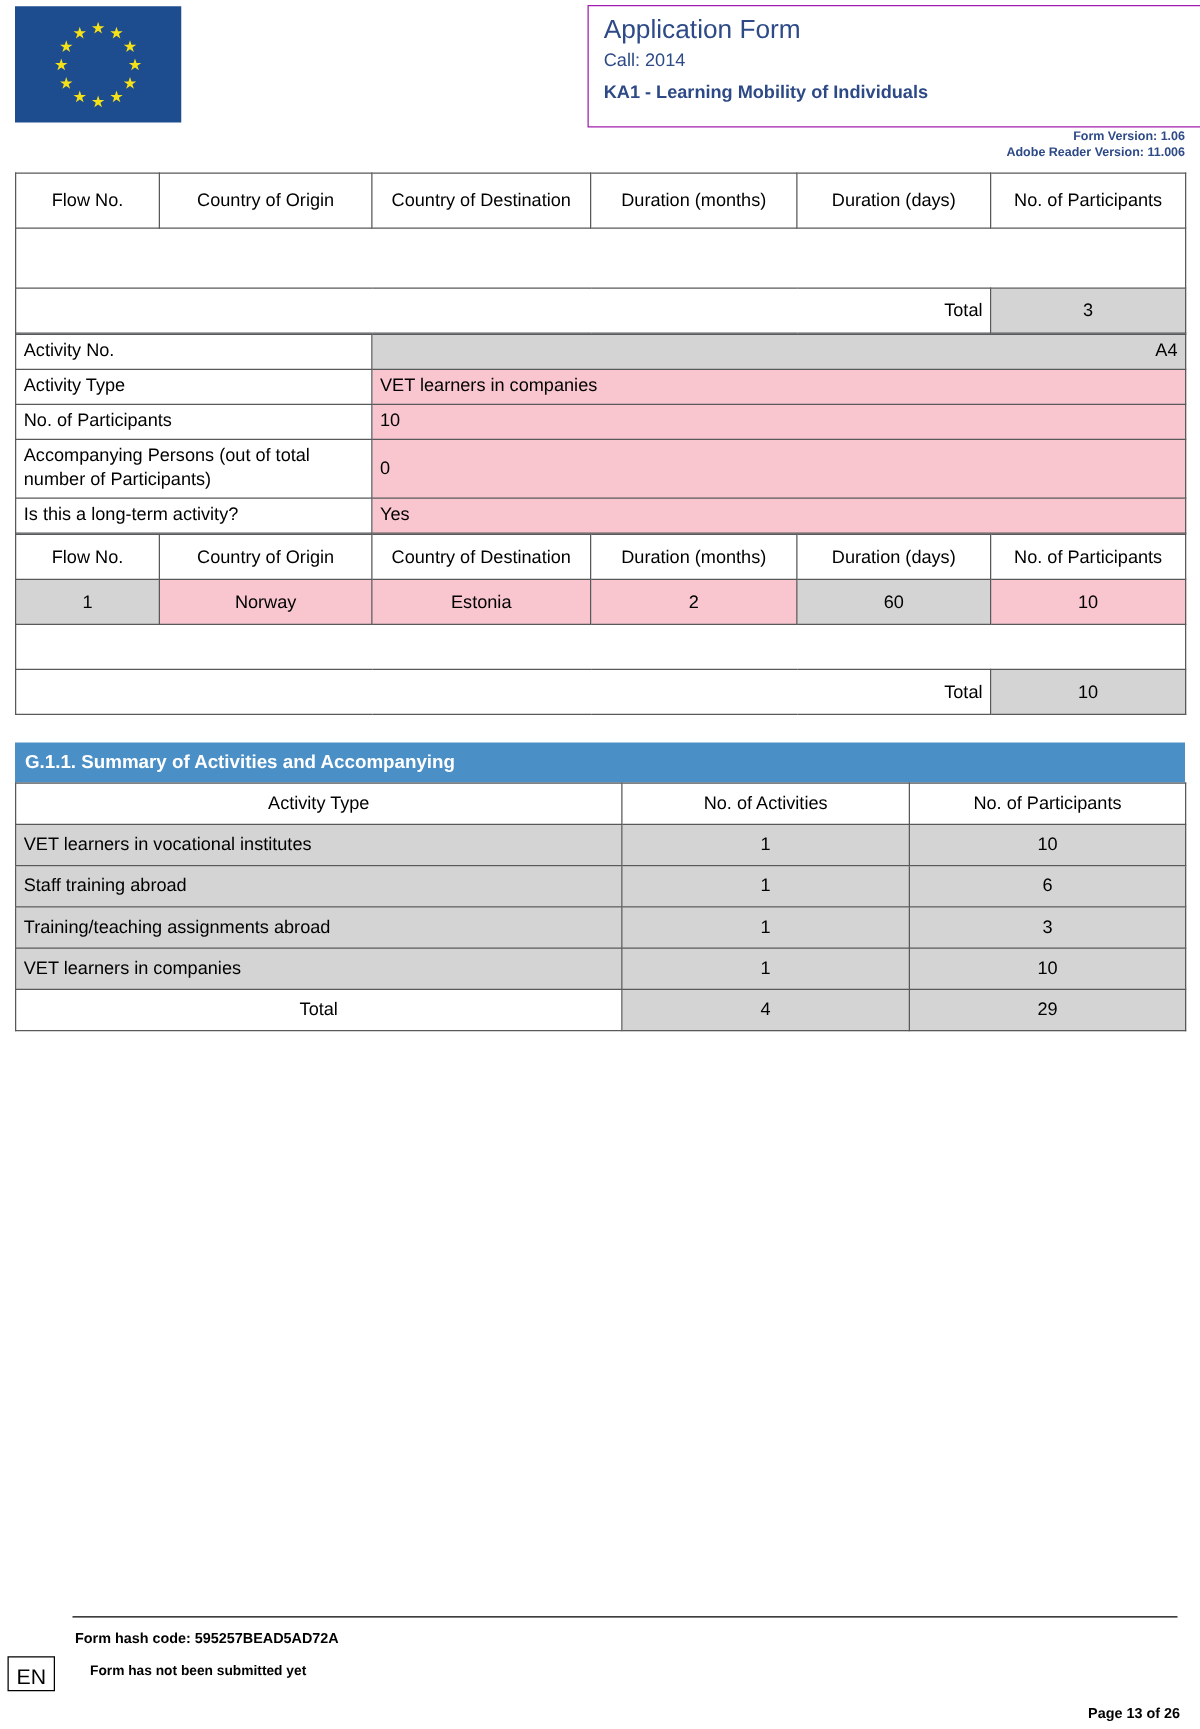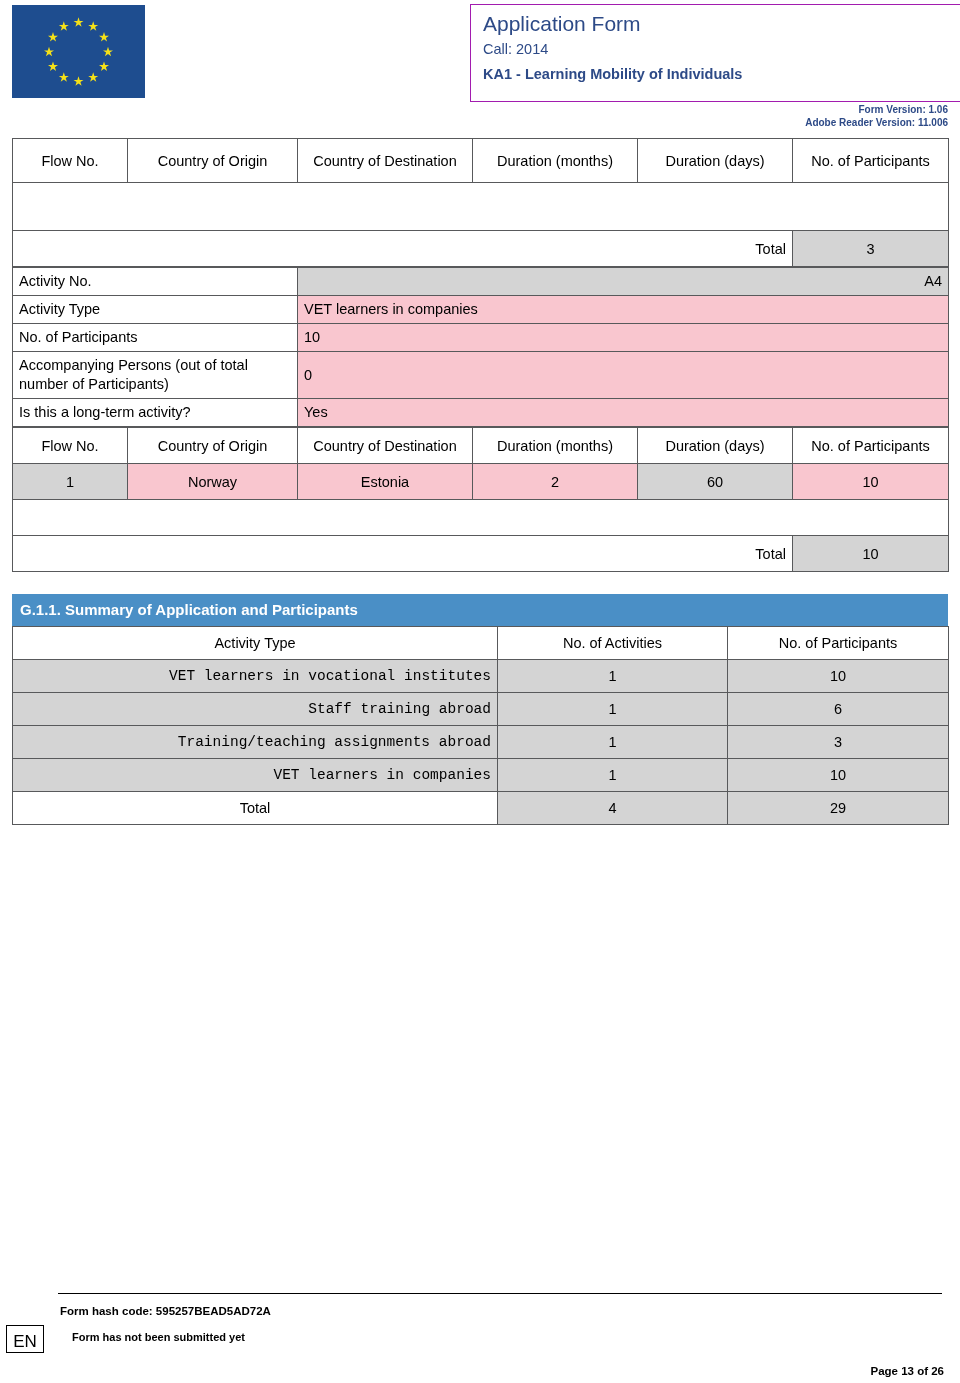--- a/index.html
+++ b/index.html
@@ -82,21 +82,21 @@
   }
   table.grid td {
     border: 1px solid #58595b;
     font-size: 14.5px;
     padding: 4px 6px;
     vertical-align: middle;
     background: #ffffff;
   }
   .c { text-align: center; }
   .r { text-align: right; }
-  .l { text-align: right; font-family: Liberation Mono, monospace; }
+  .l { text-align: left; }
   .gray { background: #d4d4d4 !important; }
   .pink { background: #f9c6cf !important; }
   .hdr { text-align: center; margin-top: 47px; }
 
   
   .flow-table-top { margin-top: 5px; }
   .flow-table-top td { height: 44px; }
   .row-empty td { height: 48px; }
   .row-total td { height: 36px; }
 
@@ -290,21 +290,21 @@
     <tr class="row-empty">
       <td colspan="6"></td>
     </tr>
     <tr class="row-total">
       <td class="r" colspan="5">Total</td>
       <td class="c gray">10</td>
     </tr>
   </tbody>
 </table>
 
-<div class="section-bar">G.1.1. Summary of Application and Participants</div>
+<div class="section-bar">G.1.1. Summary of Activities and Accompanying</div>
 
 <table class="grid summary-table">
   <colgroup>
       <col style="width:485px">
       <col style="width:230px">
       <col style="width:221px">
     </colgroup>
   <tbody>
     <tr>
       <td class="hdr">Activity Type</td>

